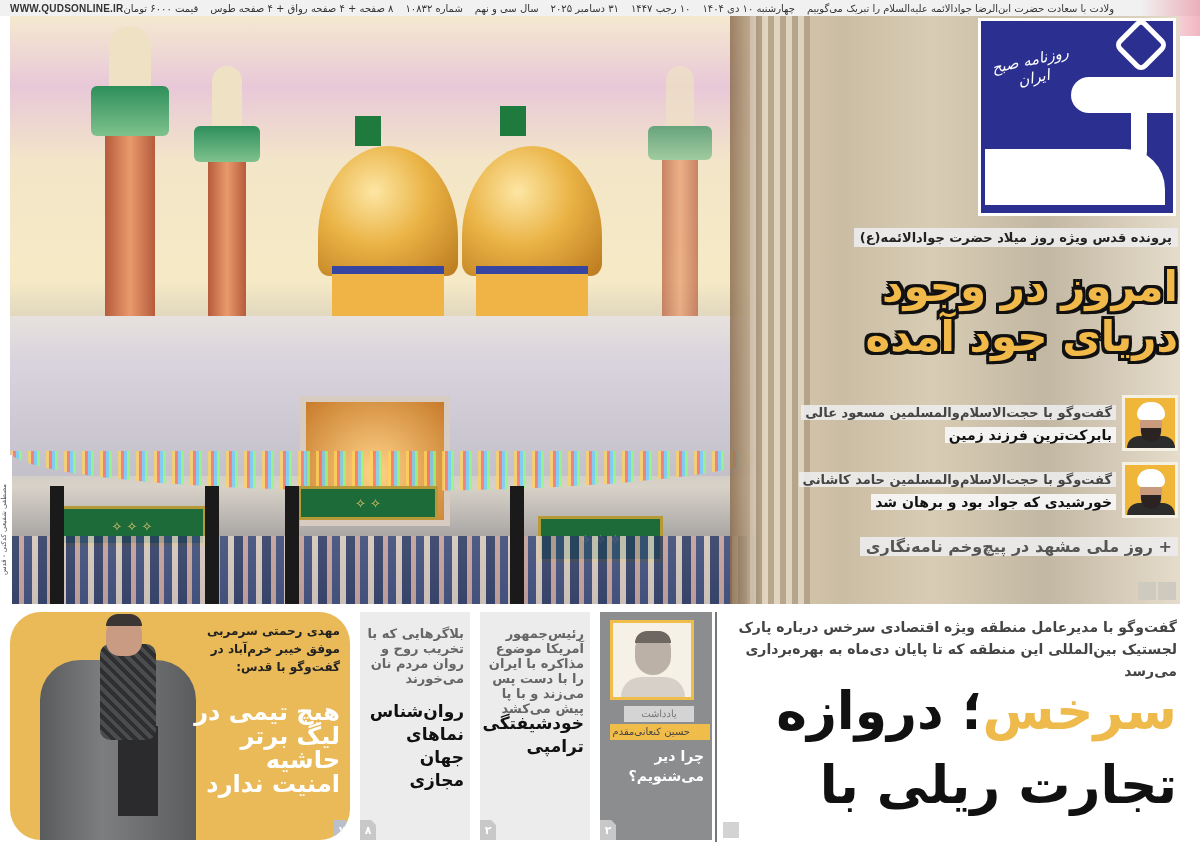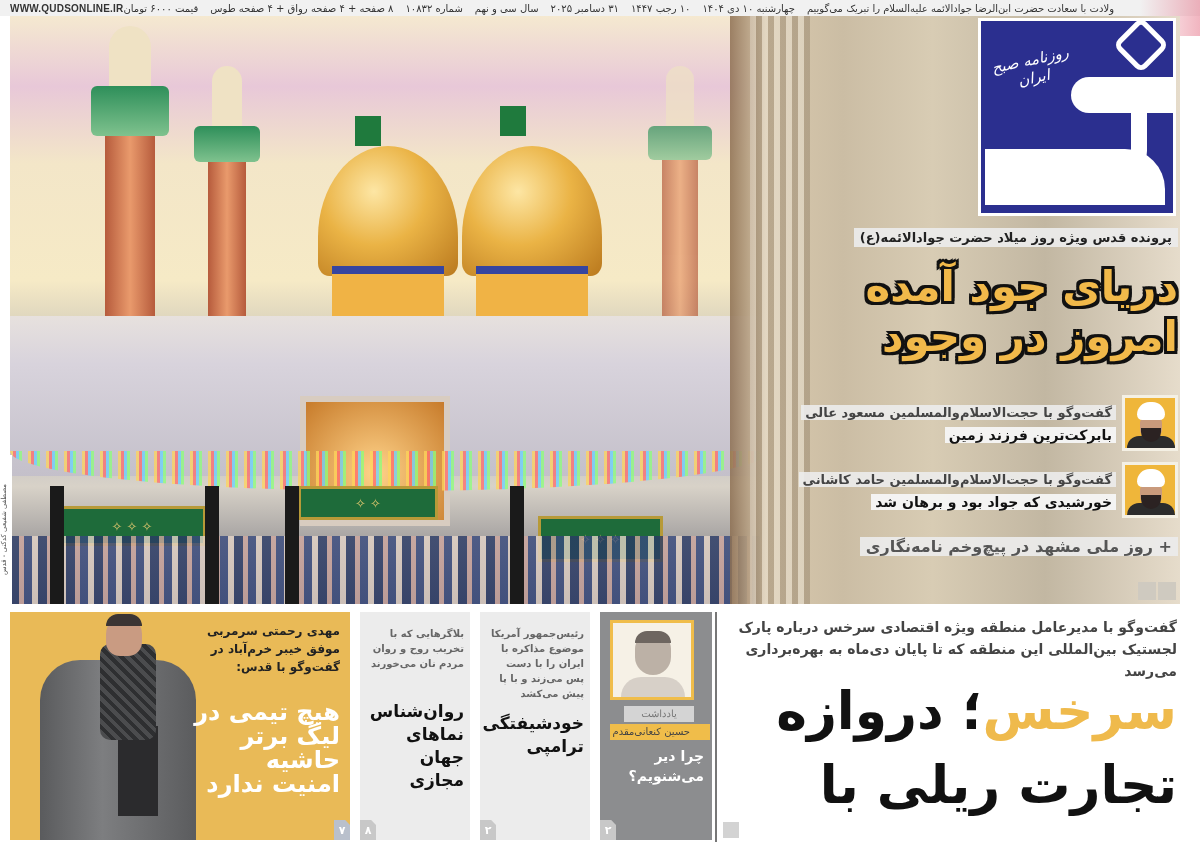--- a/index.html
+++ b/index.html
@@ -193,31 +193,31 @@
   }
   .card-note .title {
     position: absolute; right: 8px; top: 134px; width: 96px; color: #fff; font-weight: bold;
     font-size: 14px; line-height: 20px; text-align: right;
   }
 
   .card-gray { background: #ececec; }
   .card-trump { left: 480px; width: 110px; }
   .card-psych { left: 360px; width: 110px; }
   .card-gray .sub {
-    position: absolute; right: 6px; top: 14px; width: 98px; font-size: 10px; font-weight: bold;
+    position: absolute; right: 6px; top: 14px; width: 98px; font-size: 13px; font-weight: bold;
     color: #666; line-height: 15px; text-align: right;
   }
   .card-gray .title {
     position: absolute; right: 6px; width: 98px; font-size: 17px; font-weight: bold; color: #111;
     line-height: 23px; text-align: right;
   }
   .card-trump .title { top: 100px; }
   .card-psych .title { top: 88px; }
 
-  .card-sport { left: 10px; width: 340px; background: #e9ba57; }
+  .card-sport { left: 10px; width: 340px; background: #e9ba57; border-radius: 31px; }
   .card-sport .player {
     position: absolute; left: 10px; top: 4px; width: 180px; height: 224px;
   }
   .player .head { position: absolute; left: 86px; top: 0px; width: 36px; height: 40px; background: #c99b82; border-radius: 18px 18px 14px 14px; }
   .player .hair { position: absolute; left: 86px; top: -2px; width: 36px; height: 12px; background: #3b3534; border-radius: 18px 18px 0 0; }
   .player .coat { position: absolute; left: 20px; top: 44px; width: 156px; height: 180px; background: linear-gradient(90deg, #5a5b5d, #7d7e80 40%, #5b5c5e); border-radius: 40px 40px 0 0; }
   .player .scarf { position: absolute; left: 80px; top: 28px; width: 56px; height: 96px; background: repeating-linear-gradient(45deg, #2e2f31 0 4px, #4b4c4e 4px 8px); border-radius: 10px; }
   .player .shirt { position: absolute; left: 98px; top: 110px; width: 40px; height: 90px; background: #2b2b2d; }
   .card-sport .sub {
     position: absolute; right: 10px; top: 10px; width: 150px; font-size: 12px; font-weight: bold;
@@ -292,22 +292,22 @@
 <div class="logo">
   <div class="glyph-diamond"></div>
   <div class="glyph-arch"></div>
   <div class="glyph-stem"></div>
   <div class="glyph-big"></div>
   <div class="tagline">روزنامه صبح ایران</div>
 </div>
 
 <div class="kicker">پرونده قدس ویژه روز میلاد حضرت جوادالائمه(ع)</div>
 <div class="lead-title">
+  <div>امروز در وجود</div>
   <div>دریای جود آمده</div>
-  <div>امروز در وجود</div>
 </div>
 
 <div class="interview" style="top:395px;">
   <div class="portrait">
     <div class="robe"></div>
       <div class="face"></div>
       <div class="beard"></div>
       <div class="turban"></div>
   </div>
   <div class="sub">گفت‌وگو با حجت‌الاسلام‌والمسلمین مسعود عالی</div>

